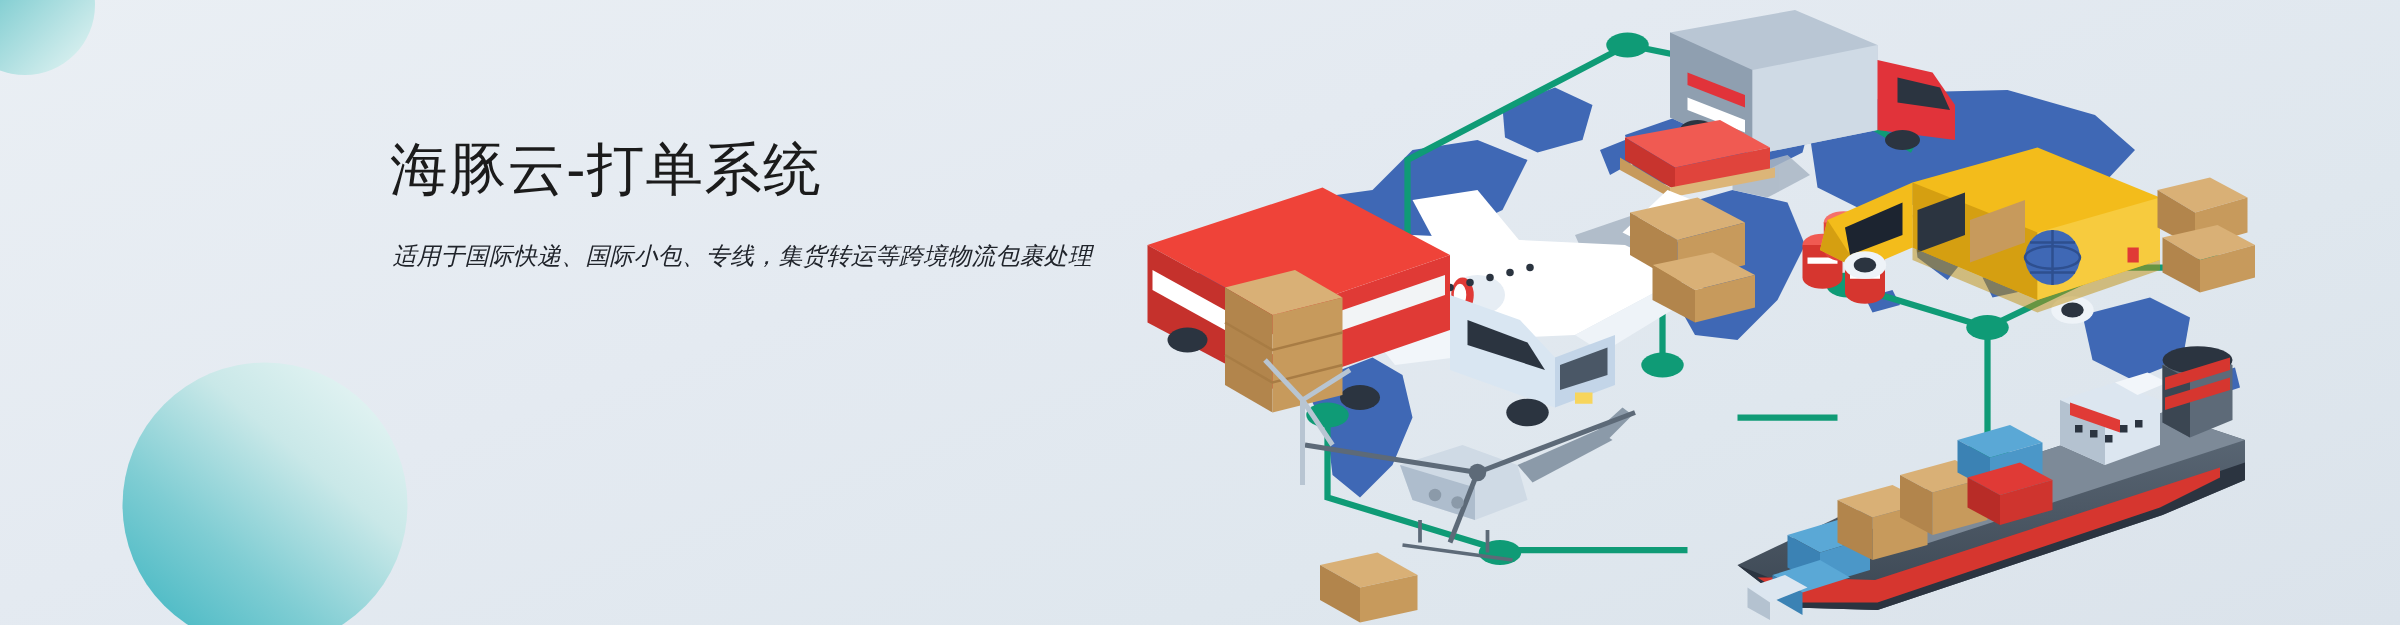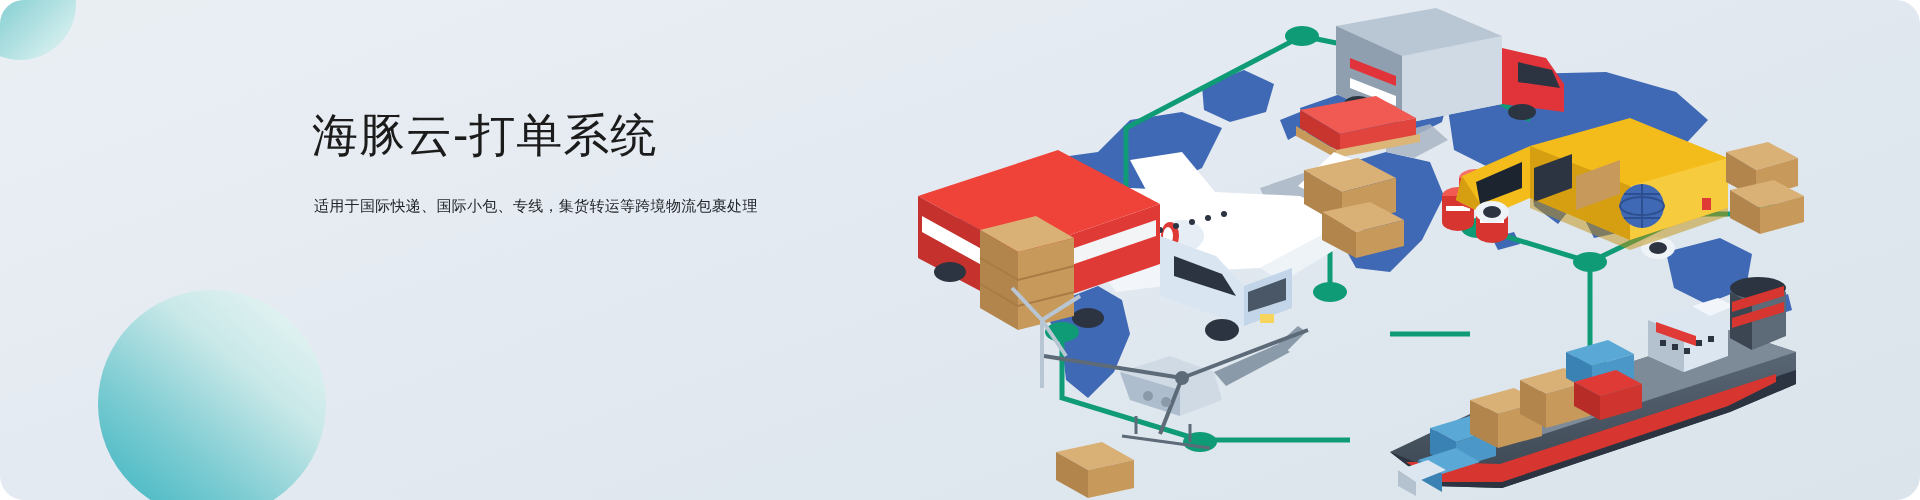--- a/index.html
+++ b/index.html
@@ -1,30 +1,30 @@
 <!DOCTYPE html>
 <html><head>
 <meta charset="utf-8">
 <style>
   html,body{margin:0;padding:0;}
   body{width:1920px;height:500px;overflow:hidden;font-family:"Liberation Sans","DejaVu Sans",sans-serif;}
   .banner{position:relative;width:1920px;height:500px;overflow:hidden;
-    background:linear-gradient(160deg,#eaeff4 0%,#e4eaf1 40%,#dfe7ee 70%,#dbe3eb 100%);border-radius:24px;}
+    background:linear-gradient(160deg,#eaeff4 0%,#e4eaf1 40%,#dfe7ee 70%,#dbe3eb 100%);}
 
   
   .deco-circle{position:absolute;border-radius:50%;}
   .deco-tl{left:-36px;top:-52px;width:112px;height:112px;
     background:linear-gradient(135deg,#3fb3bd 0%,#8fd3d6 45%,#e9f6f5 100%);}
   .deco-bl{left:98px;top:290px;width:228px;height:228px;
     background:linear-gradient(40deg,#35b2bf 0%,#7fcdd3 35%,#c9e8e8 65%,#eef8f7 100%);}
 
   
   .text-block{position:absolute;left:312px;top:104px;}
   .title{font-size:46px;line-height:62px;color:#1b1b1b;letter-spacing:1px;font-weight:400;margin:0;white-space:nowrap;}
-  .subtitle{font-size:15px;line-height:28px;color:#20242b;margin:26px 0 0 2px;white-space:nowrap;letter-spacing:.3px;}
+  .subtitle{font-size:19px;line-height:28px;color:#20242b;margin:26px 0 0 2px;white-space:nowrap;letter-spacing:.3px;font-style:italic;}
 
   
   .illus{position:absolute;left:830px;top:0;width:1090px;height:500px;}
   .illus svg{display:block;width:1090px;height:500px;}
 </style>
 </head>
 <body>
 
 <div class="banner">
 

